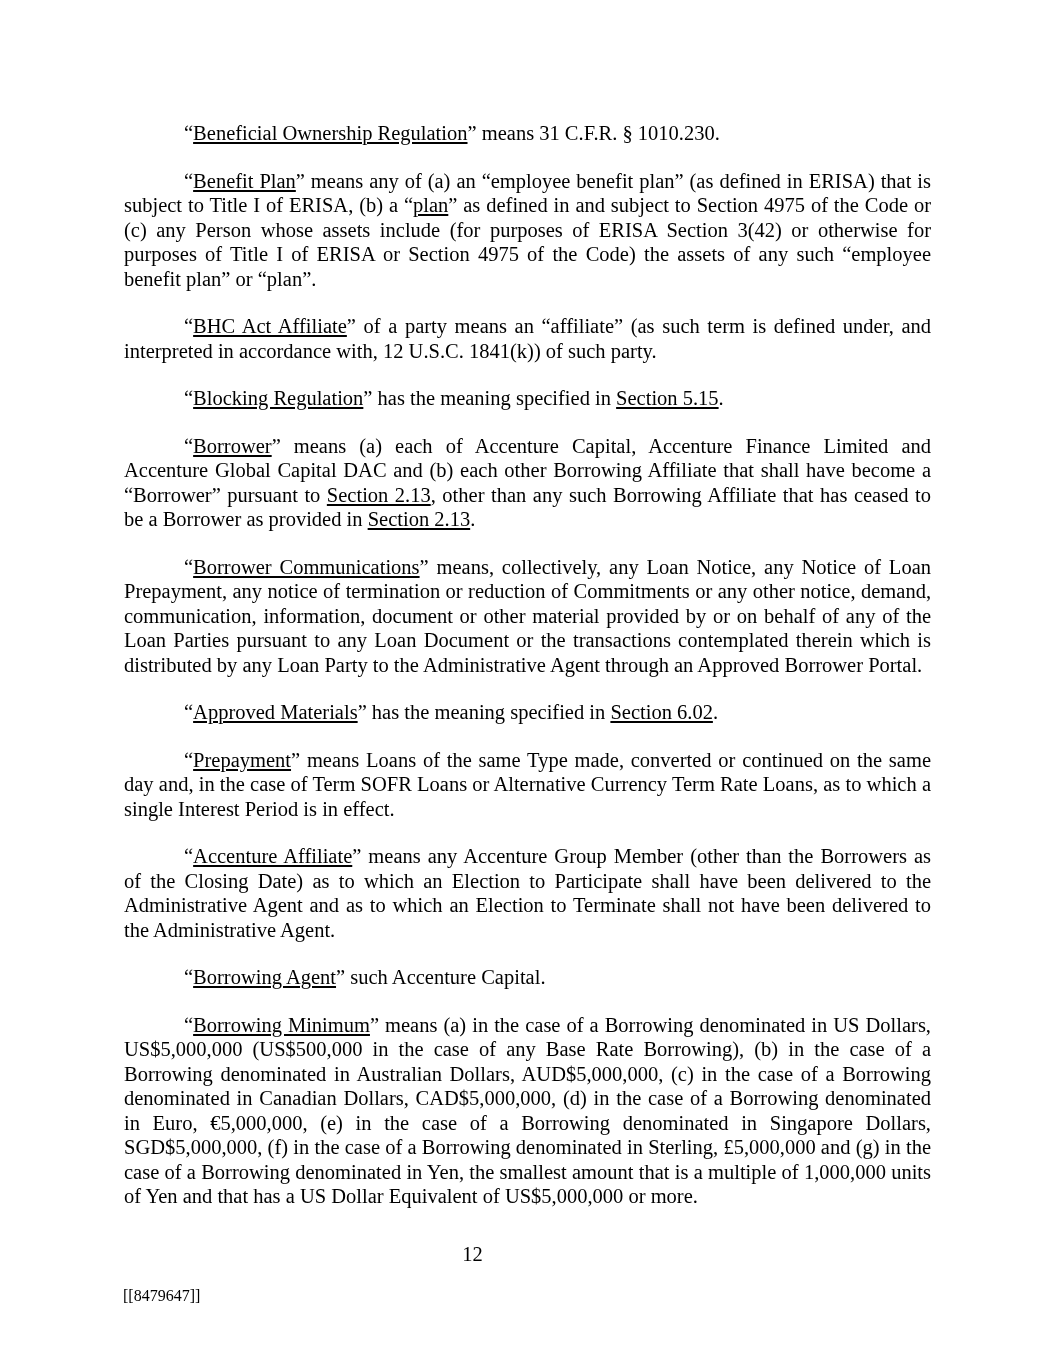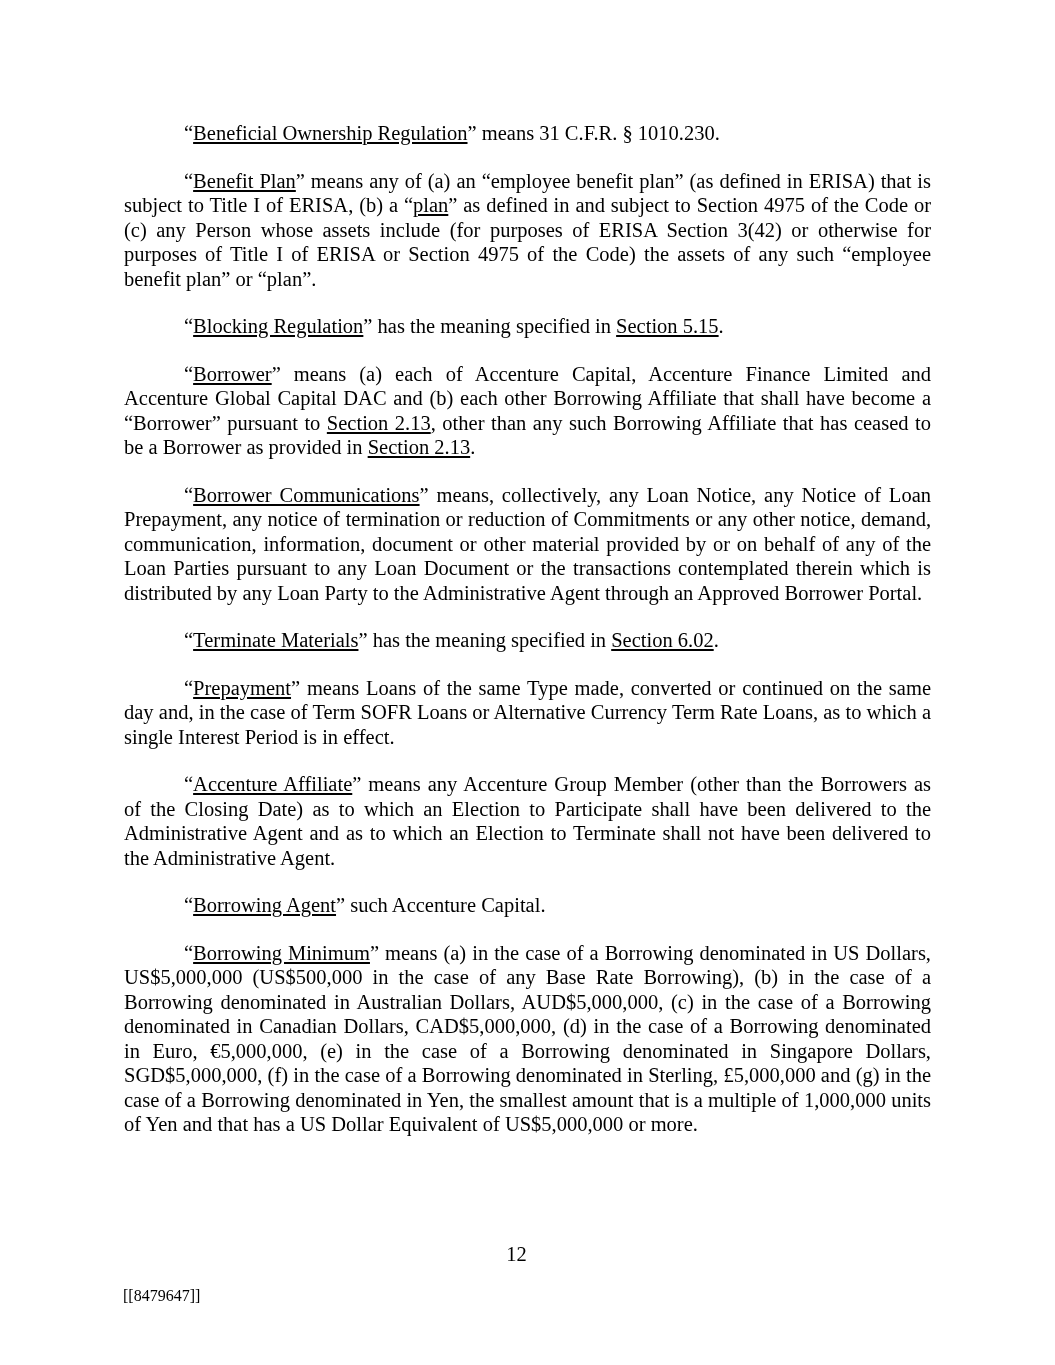--- a/index.html
+++ b/index.html
@@ -44,41 +44,41 @@
     text-underline-offset: 2px;
   }
   .page-number {
     position: absolute;
     top: 1242px;
     left: 0;
     width: 100%;
     text-align: center;
     font-size: 20.5px;
     line-height: 24.5px;
-    padding-left: 44px;
   }
   .footer-id {
     position: absolute;
     top: 1288px;
     left: 123px;
     font-size: 16px;
     line-height: 16px;
   }
 </style>
 </head>
 <body>
 
 <div class="page">
   <div class="doc-body" id="doc-body">
       <p class="para"><span>“</span><span class="uterm">Beneficial Ownership Regulation</span><span>” means 31 C.F.R. § 1010.230.</span></p>
       <p class="para"><span>“</span><span class="uterm">Benefit Plan</span><span>” means any of (a) an “employee benefit plan” (as defined in ERISA) that is subject to Title I of ERISA, (b) a “</span><span class="uterm">plan</span><span>” as defined in and subject to Section 4975 of the Code or (c) any Person whose assets include (for purposes of ERISA Section 3(42) or otherwise for purposes of Title I of ERISA or Section 4975 of the Code) the assets of any such “employee benefit plan” or “plan”.</span></p>
+      <p class="para"><span>“</span><span class="uterm">BHC Act Affiliate</span><span>” of a party means an “affiliate” (as such term is defined under, and interpreted in accordance with, 12 U.S.C. 1841(k)) of such party.</span></p>
       <p class="para"><span>“</span><span class="uterm">Blocking Regulation</span><span>” has the meaning specified in </span><span class="uterm">Section 5.15</span><span>.</span></p>
       <p class="para"><span>“</span><span class="uterm">Borrower</span><span>” means (a) each of Accenture Capital, Accenture Finance Limited and Accenture Global Capital DAC and (b) each other Borrowing Affiliate that shall have become a “Borrower” pursuant to </span><span class="uterm">Section 2.13</span><span>, other than any such Borrowing Affiliate that has ceased to be a Borrower as provided in </span><span class="uterm">Section 2.13</span><span>.</span></p>
       <p class="para"><span>“</span><span class="uterm">Borrower Communications</span><span>” means, collectively, any Loan Notice, any Notice of Loan Prepayment, any notice of termination or reduction of Commitments or any other notice, demand, communication, information, document or other material provided by or on behalf of any of the Loan Parties pursuant to any Loan Document or the transactions contemplated therein which is distributed by any Loan Party to the Administrative Agent through an Approved Borrower Portal.</span></p>
-      <p class="para"><span>“</span><span class="uterm">Terminate Materials</span><span>” has the meaning specified in </span><span class="uterm">Section 6.02</span><span>.</span></p>
+      <p class="para"><span>“</span><span class="uterm">Approved Materials</span><span>” has the meaning specified in </span><span class="uterm">Section 6.02</span><span>.</span></p>
       <p class="para"><span>“</span><span class="uterm">Prepayment</span><span>” means Loans of the same Type made, converted or continued on the same day and, in the case of Term SOFR Loans or Alternative Currency Term Rate Loans, as to which a single Interest Period is in effect.</span></p>
       <p class="para"><span>“</span><span class="uterm">Accenture Affiliate</span><span>” means any Accenture Group Member (other than the Borrowers as of the Closing Date) as to which an Election to Participate shall have been delivered to the Administrative Agent and as to which an Election to Terminate shall not have been delivered to the Administrative Agent.</span></p>
       <p class="para"><span>“</span><span class="uterm">Borrowing Agent</span><span>” such Accenture Capital.</span></p>
       <p class="para"><span>“</span><span class="uterm">Borrowing Minimum</span><span>” means (a) in the case of a Borrowing denominated in US Dollars, US$5,000,000 (US$500,000 in the case of any Base Rate Borrowing), (b) in the case of a Borrowing denominated in Australian Dollars, AUD$5,000,000, (c) in the case of a Borrowing denominated in Canadian Dollars, CAD$5,000,000, (d) in the case of a Borrowing denominated in Euro, €5,000,000, (e) in the case of a Borrowing denominated in Singapore Dollars, SGD$5,000,000, (f) in the case of a Borrowing denominated in Sterling, £5,000,000 and (g) in the case of a Borrowing denominated in Yen, the smallest amount that is a multiple of 1,000,000 units of Yen and that has a US Dollar Equivalent of US$5,000,000 or more.</span></p>
     </div>
   <div class="page-number">12</div>
   <div class="footer-id">[[8479647]]</div>
 </div>
 
 </body></html>

